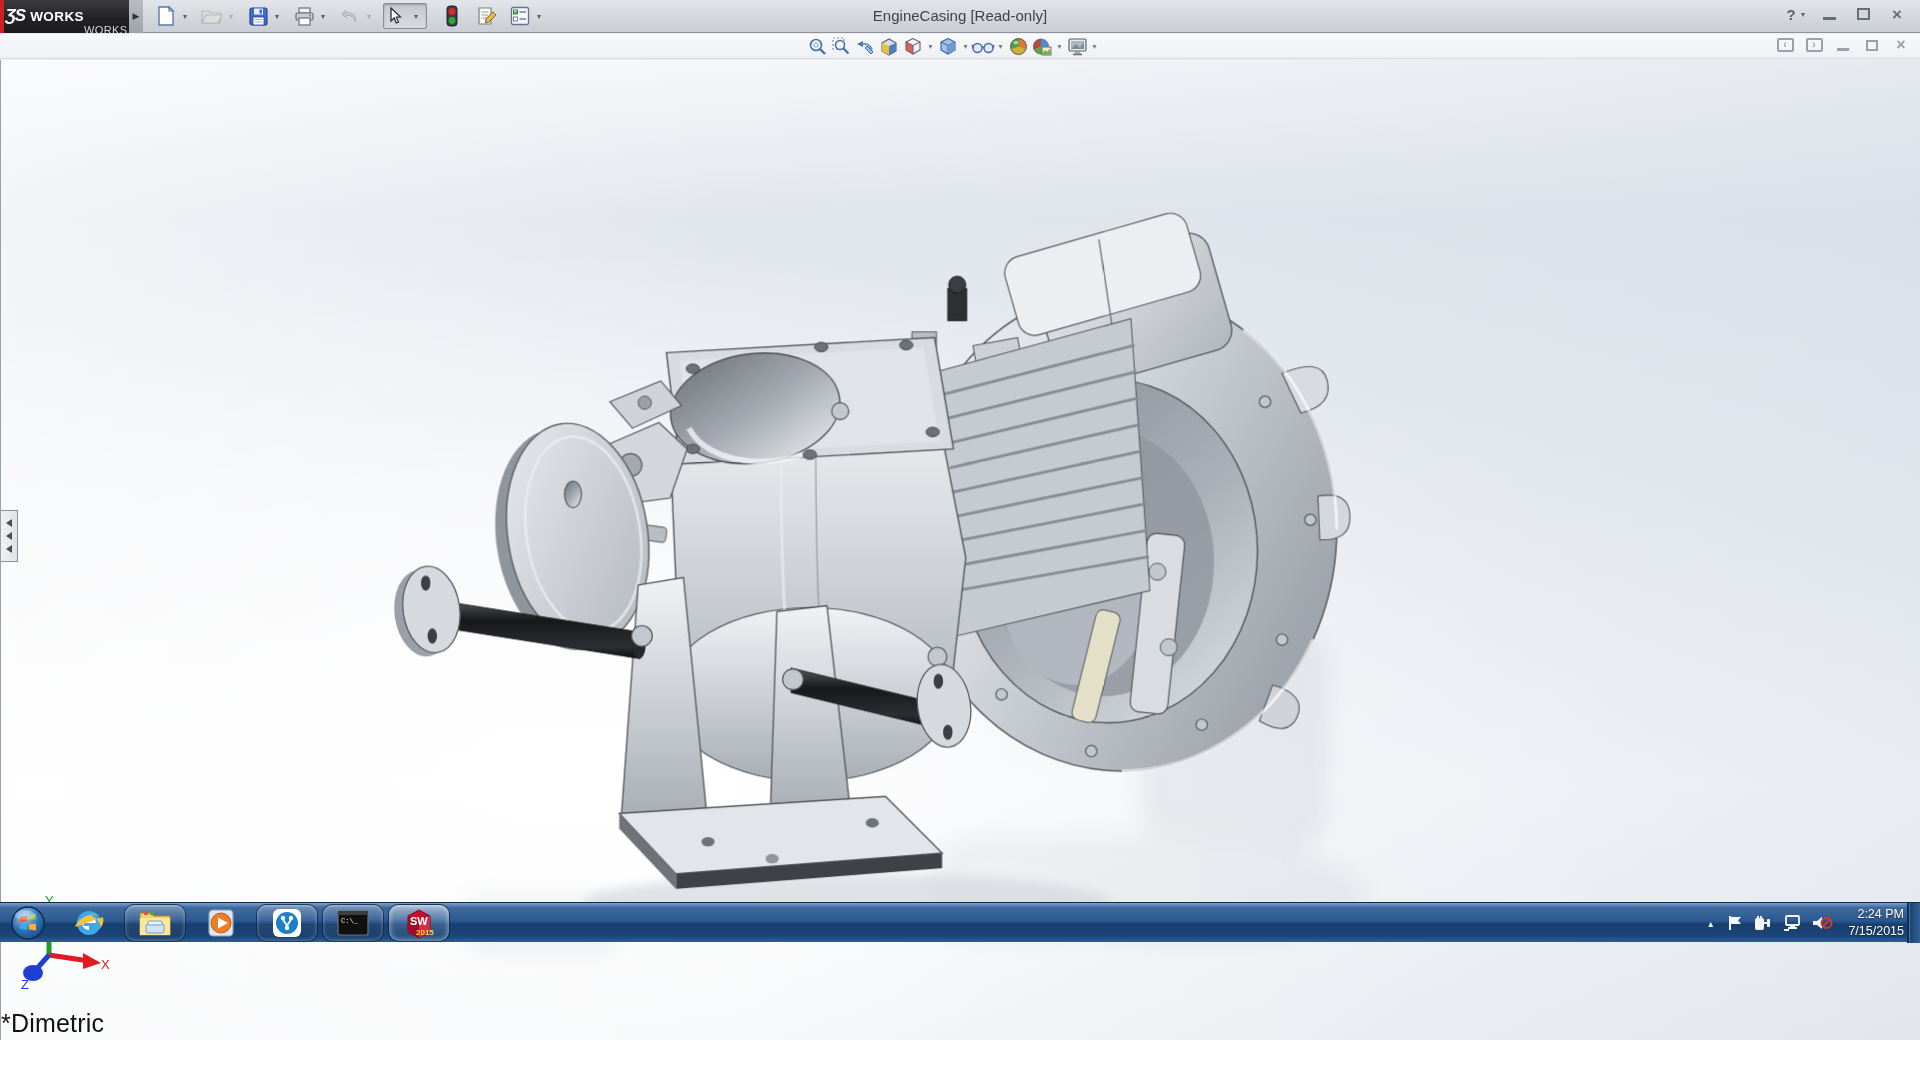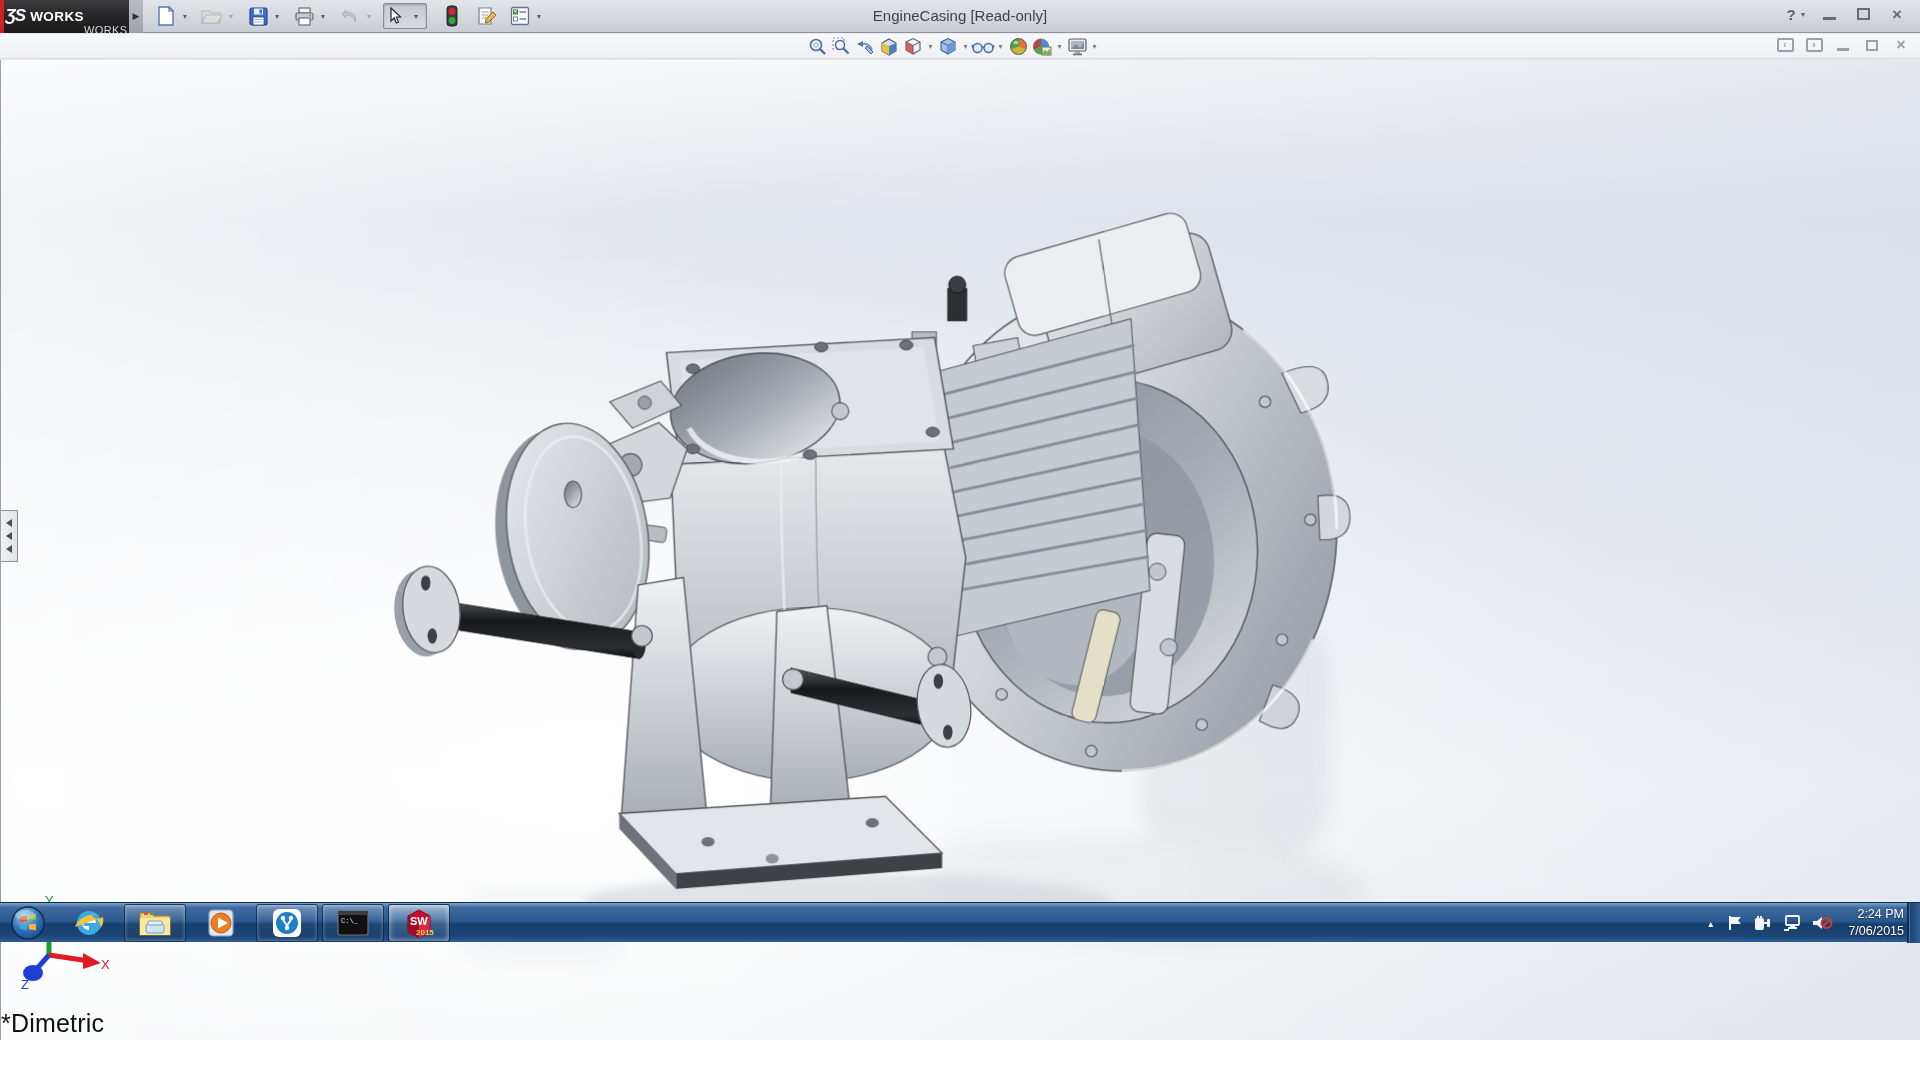--- a/index.html
+++ b/index.html
@@ -73,21 +73,21 @@
 
   .orientation-label { position:absolute; left:0; bottom:2px; font-size:25px; color:#111; letter-spacing:.2px; }
   .triad { position:absolute; left:18px; bottom:42px; }
 
   
   .taskbar { position:absolute; bottom:0; left:0; width:1920px; height:40px;
     background:linear-gradient(180deg,#7ba2cd 0%,#40699c 12%,#2a5档 0%,#2b5a91 45%,#173e6e 55%,#1c4677 85%,#2e5d95 100%);
     background:linear-gradient(180deg,#7ba2cd 0%,#40699c 12%,#2b5a91 45%,#173e6e 55%,#1c4677 85%,#2e5d95 100%);
     border-top:1px solid #0c2c52; display:flex; align-items:center; }
   .start-btn { width:56px; height:40px; display:flex; align-items:center; justify-content:center; }
-  .task-btn { width:62px; height:38px; margin:0 2px; display:flex; align-items:center; justify-content:center; border-radius:3px; }
+  .task-btn { width:62px; height:38px; margin:0 2px; display:flex; align-items:center; justify-content:center; border-radius:10px; }
   .task-btn.open { border:1px solid rgba(10,35,70,.75); background:linear-gradient(180deg,rgba(255,255,255,.28),rgba(255,255,255,.06) 45%,rgba(0,0,0,.12));
     box-shadow:inset 0 0 4px rgba(255,255,255,.35); }
   .task-btn.active { background:linear-gradient(180deg,rgba(255,255,255,.5),rgba(190,215,240,.25) 45%,rgba(40,80,130,.25));
     border:1px solid rgba(8,30,60,.8); box-shadow:inset 0 0 6px rgba(255,255,255,.6); }
 
   .tray { position:absolute; right:16px; top:0; height:40px; display:flex; align-items:center; gap:9px; }
   .tray-up { color:#eef3f9; font-size:10px; padding:0 4px; }
   .clock { text-align:right; color:#fff; font-size:12.5px; line-height:1.35; text-shadow:0 1px 2px rgba(0,0,0,.6); margin-left:6px; }
   .show-desktop { position:absolute; right:0; top:0; width:13px; height:40px;
     background:linear-gradient(90deg,#1a4170,#2f6096); border-left:2px solid #0d2f57; box-shadow:inset 1px 0 0 rgba(255,255,255,.25); }
@@ -618,18 +618,18 @@
         <rect x="6" y="13" width="9" height="2" fill="#f2f5f9"></rect>
         <path d="M2 16 h5" stroke="#f2f5f9" stroke-width="2"></path>
       </svg>
       <svg width="22" height="18" viewBox="0 0 22 18">
         <polygon points="2,7 6,7 11,3 11,15 6,11 2,11" fill="#f2f5f9"></polygon>
         <circle cx="15.5" cy="9" r="5" fill="none" stroke="#d23b2f" stroke-width="2"></circle>
         <line x1="12" y1="12.5" x2="19" y2="5.5" stroke="#d23b2f" stroke-width="2"></line>
       </svg>
       <div class="clock">
         <div>2:24 PM</div>
-        <div>7/06/2015</div>
+        <div>7/15/2015</div>
       </div>
     </div>
     <div class="show-desktop"></div>
   </div>
 </div>
 
 </body></html>

